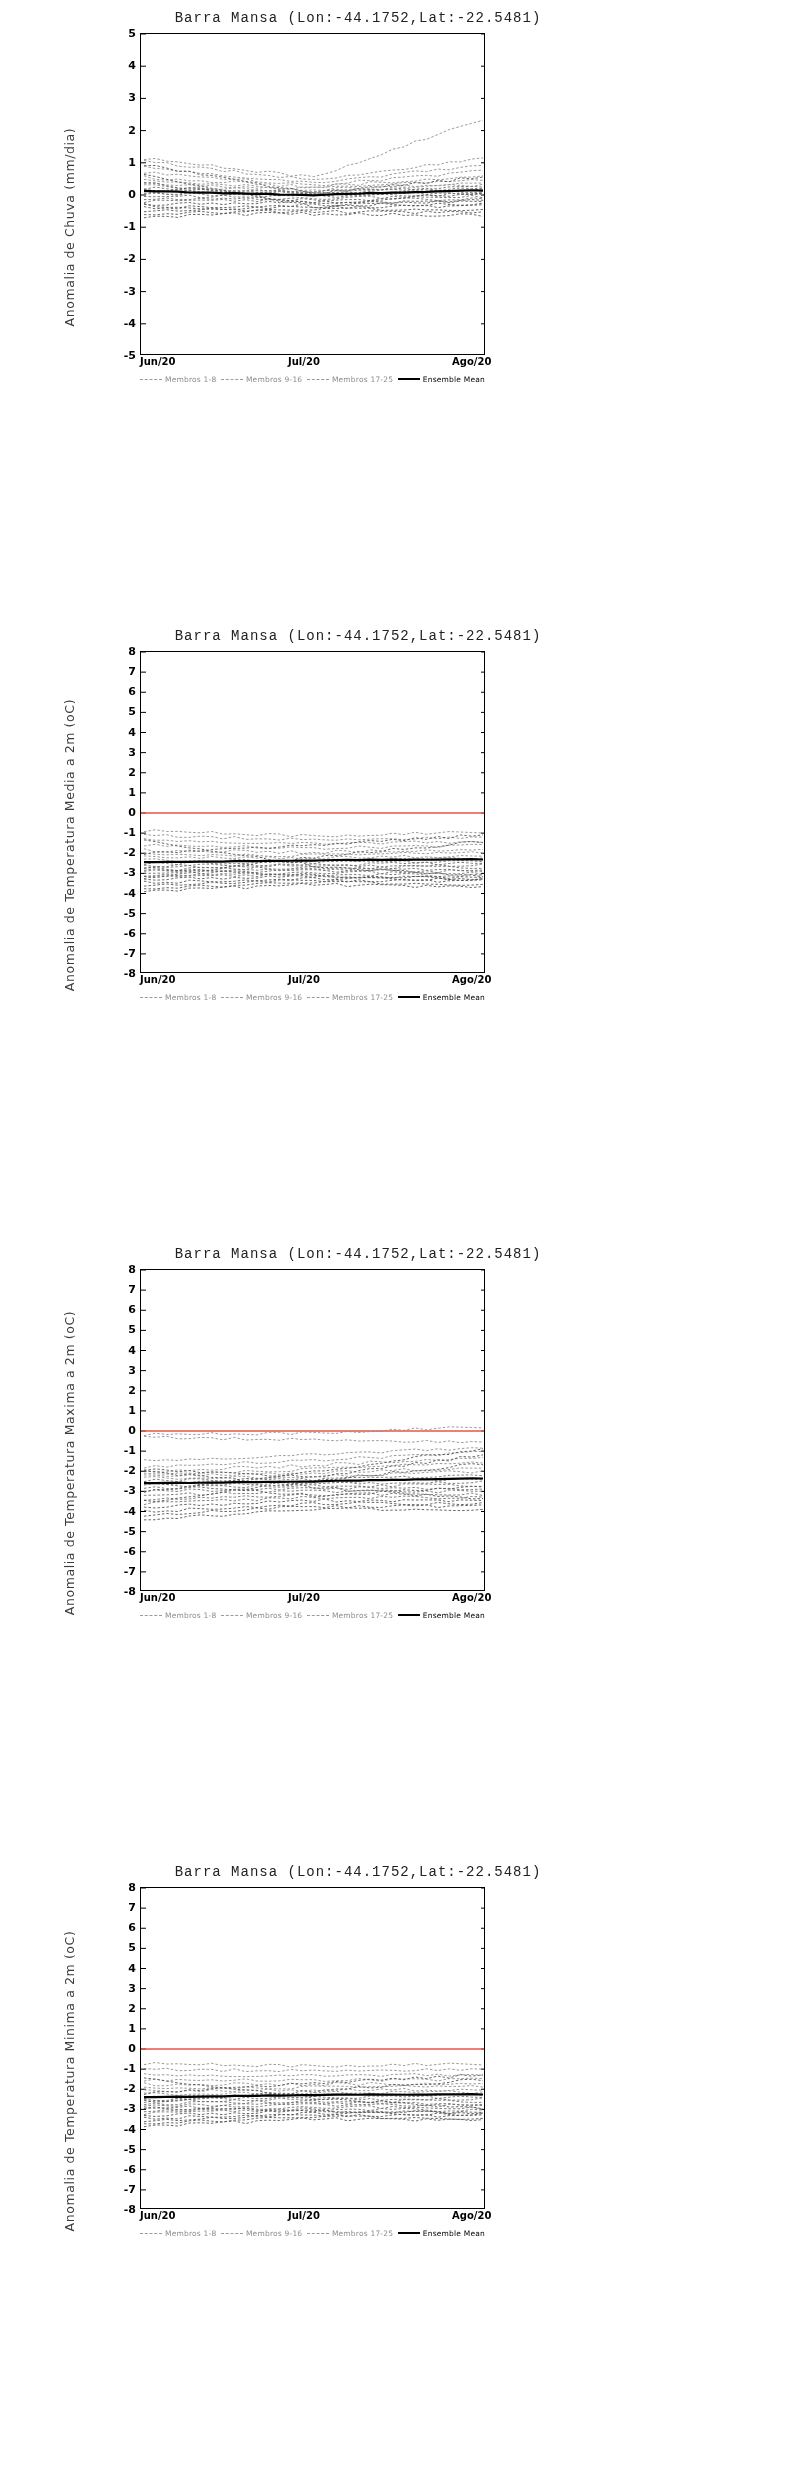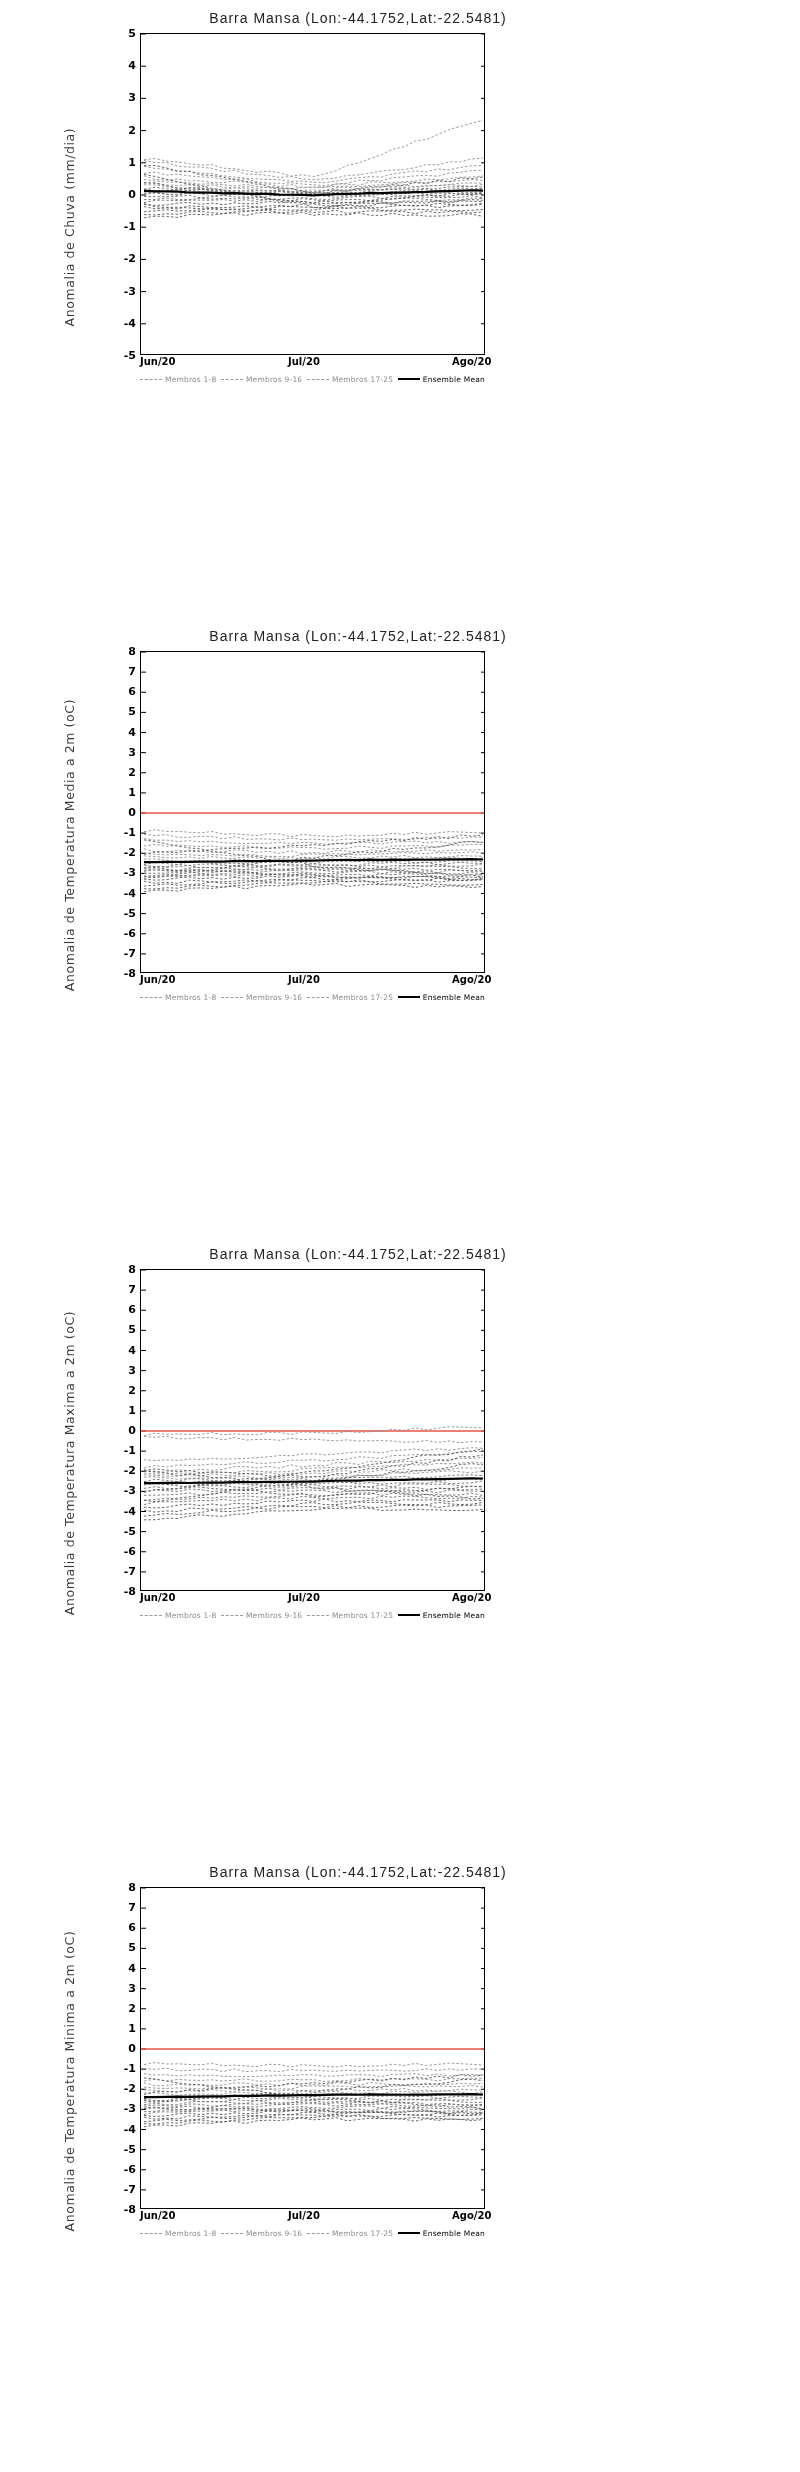--- a/index.html
+++ b/index.html
@@ -27,21 +27,21 @@
   }
   .panel-title {
     position: absolute;
     left: 0;
     top: 10px;
     width: 716px;
     text-align: center;
     font-size: 14px;
     letter-spacing: 1px;
     color: #222222;
-    font-family: Liberation Sans, sans-serif;
+    font-family: Liberation Mono, monospace;
   }
   .plot-area {
     position: absolute;
     left: 140px;
     top: 33px;
     width: 345px;
     height: 322px;
     border: 1.4px solid #000000;
     box-sizing: border-box;
     background: #ffffff;

